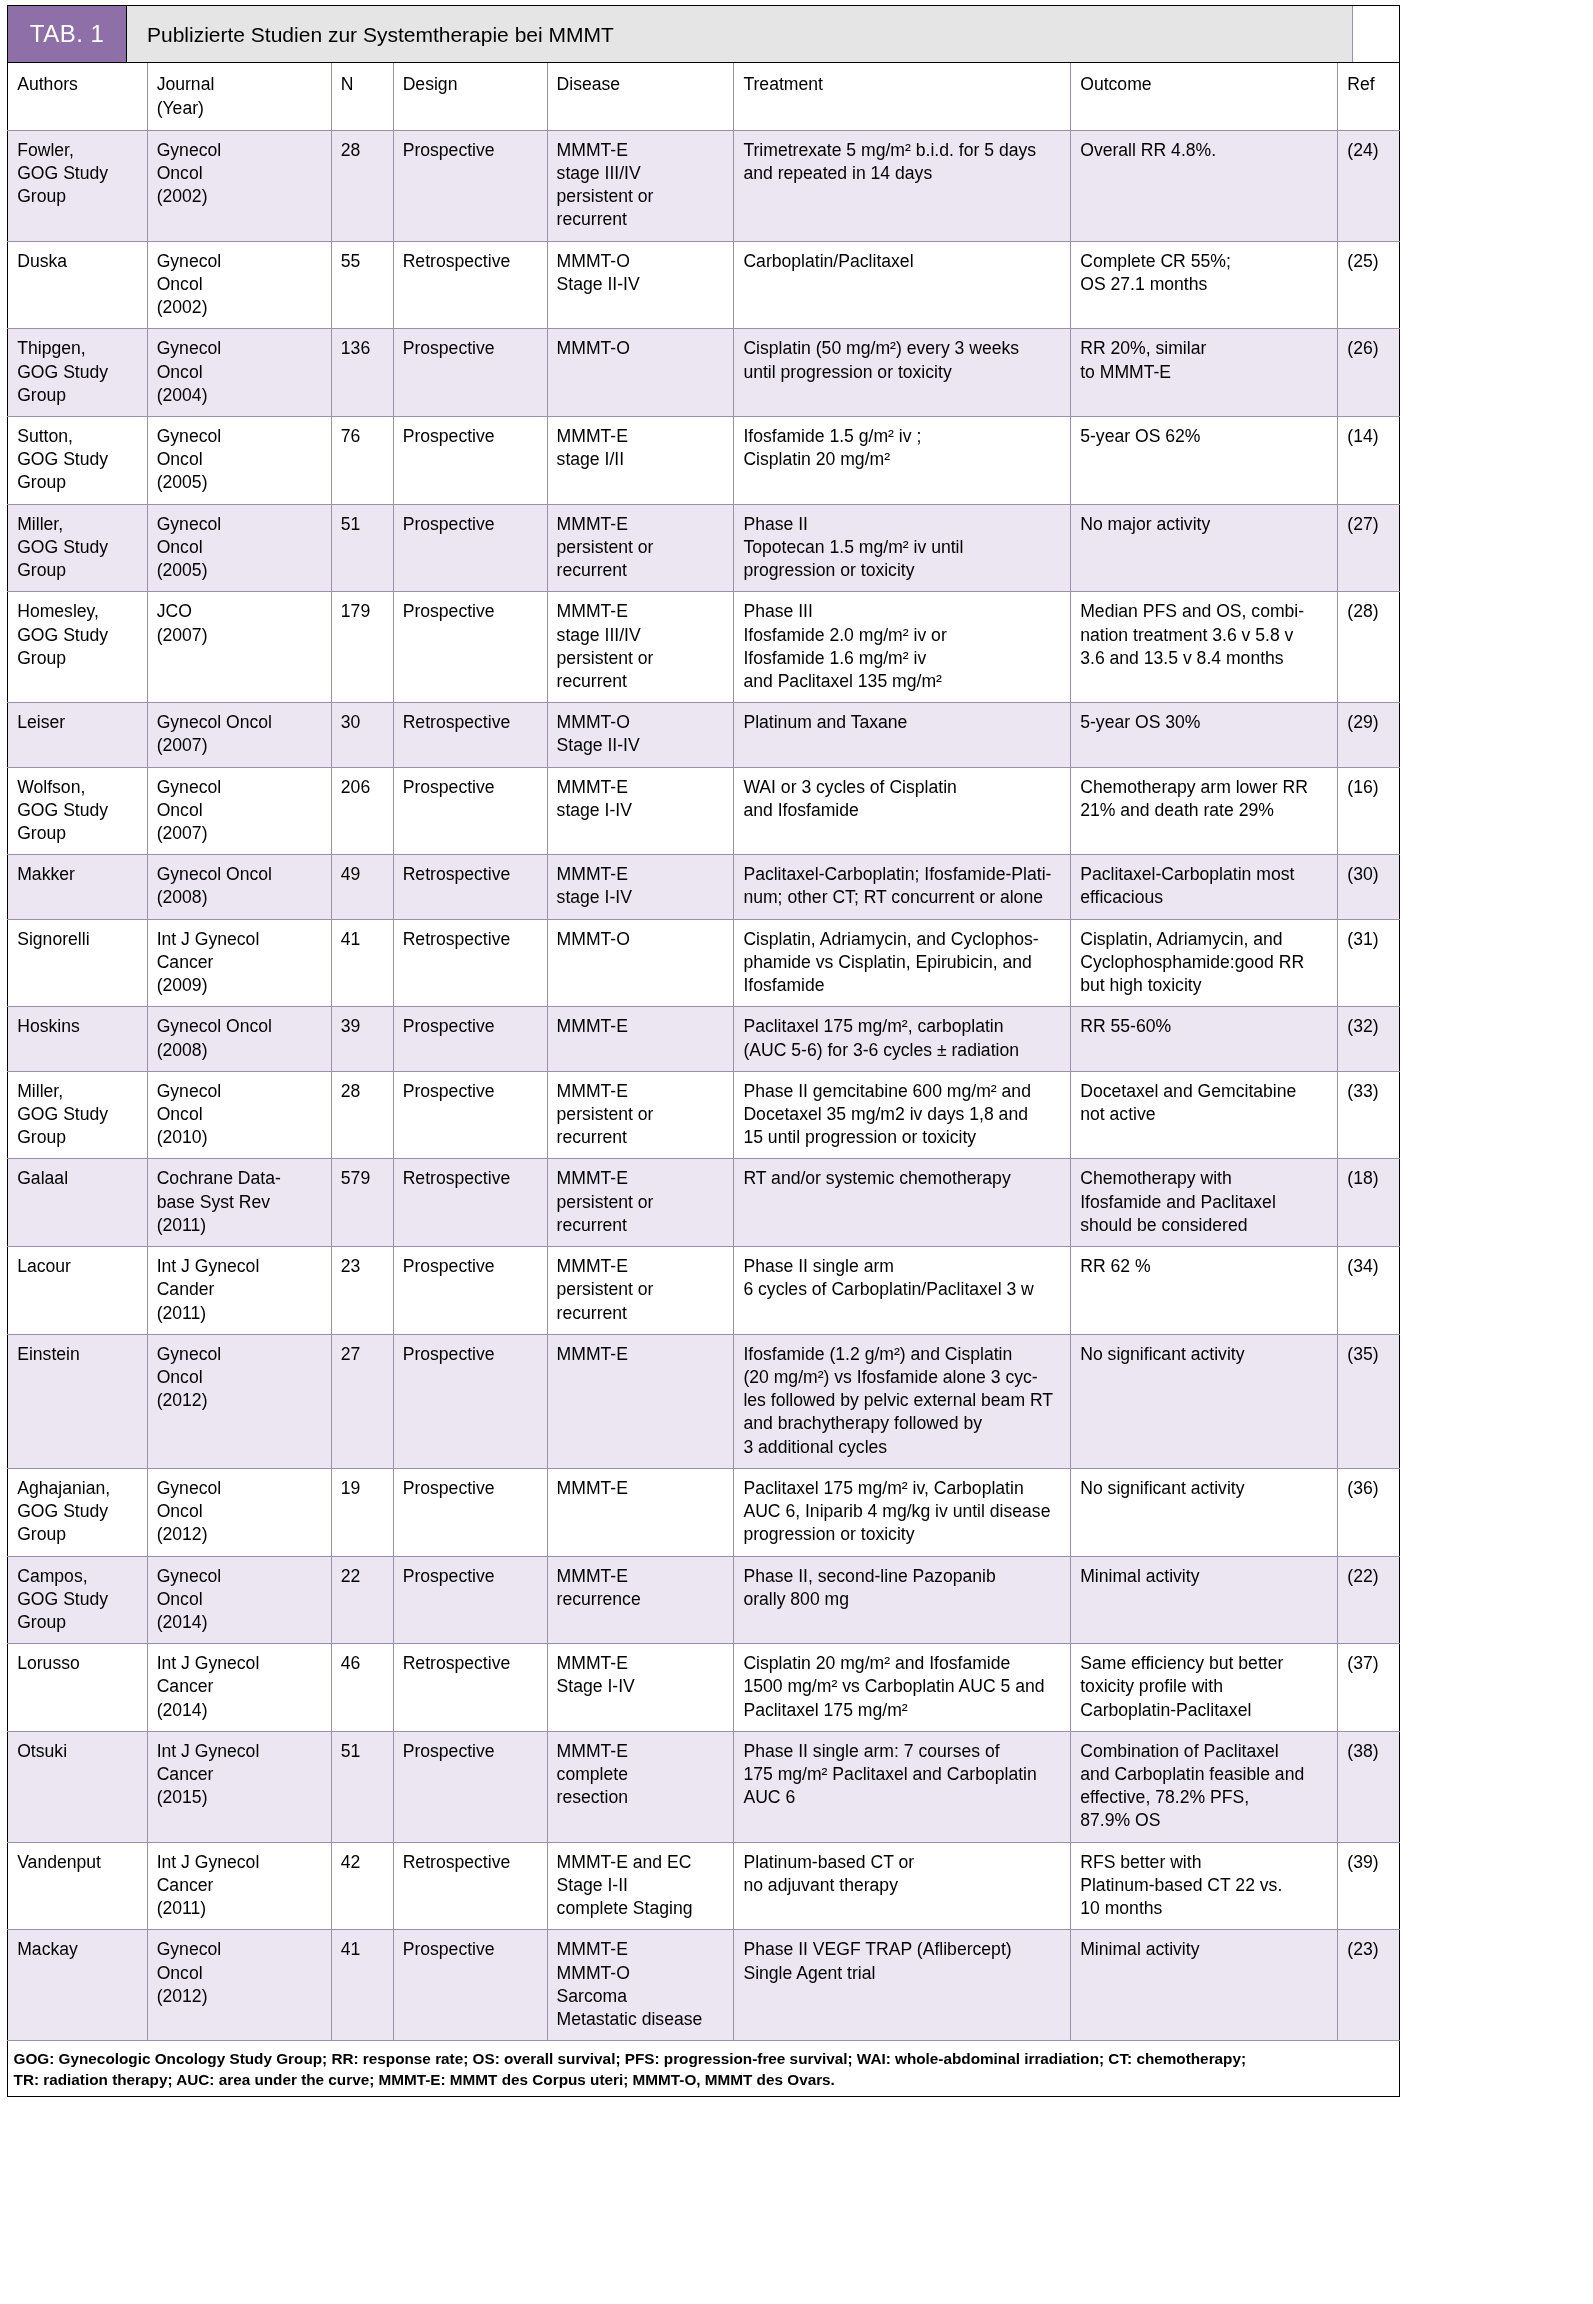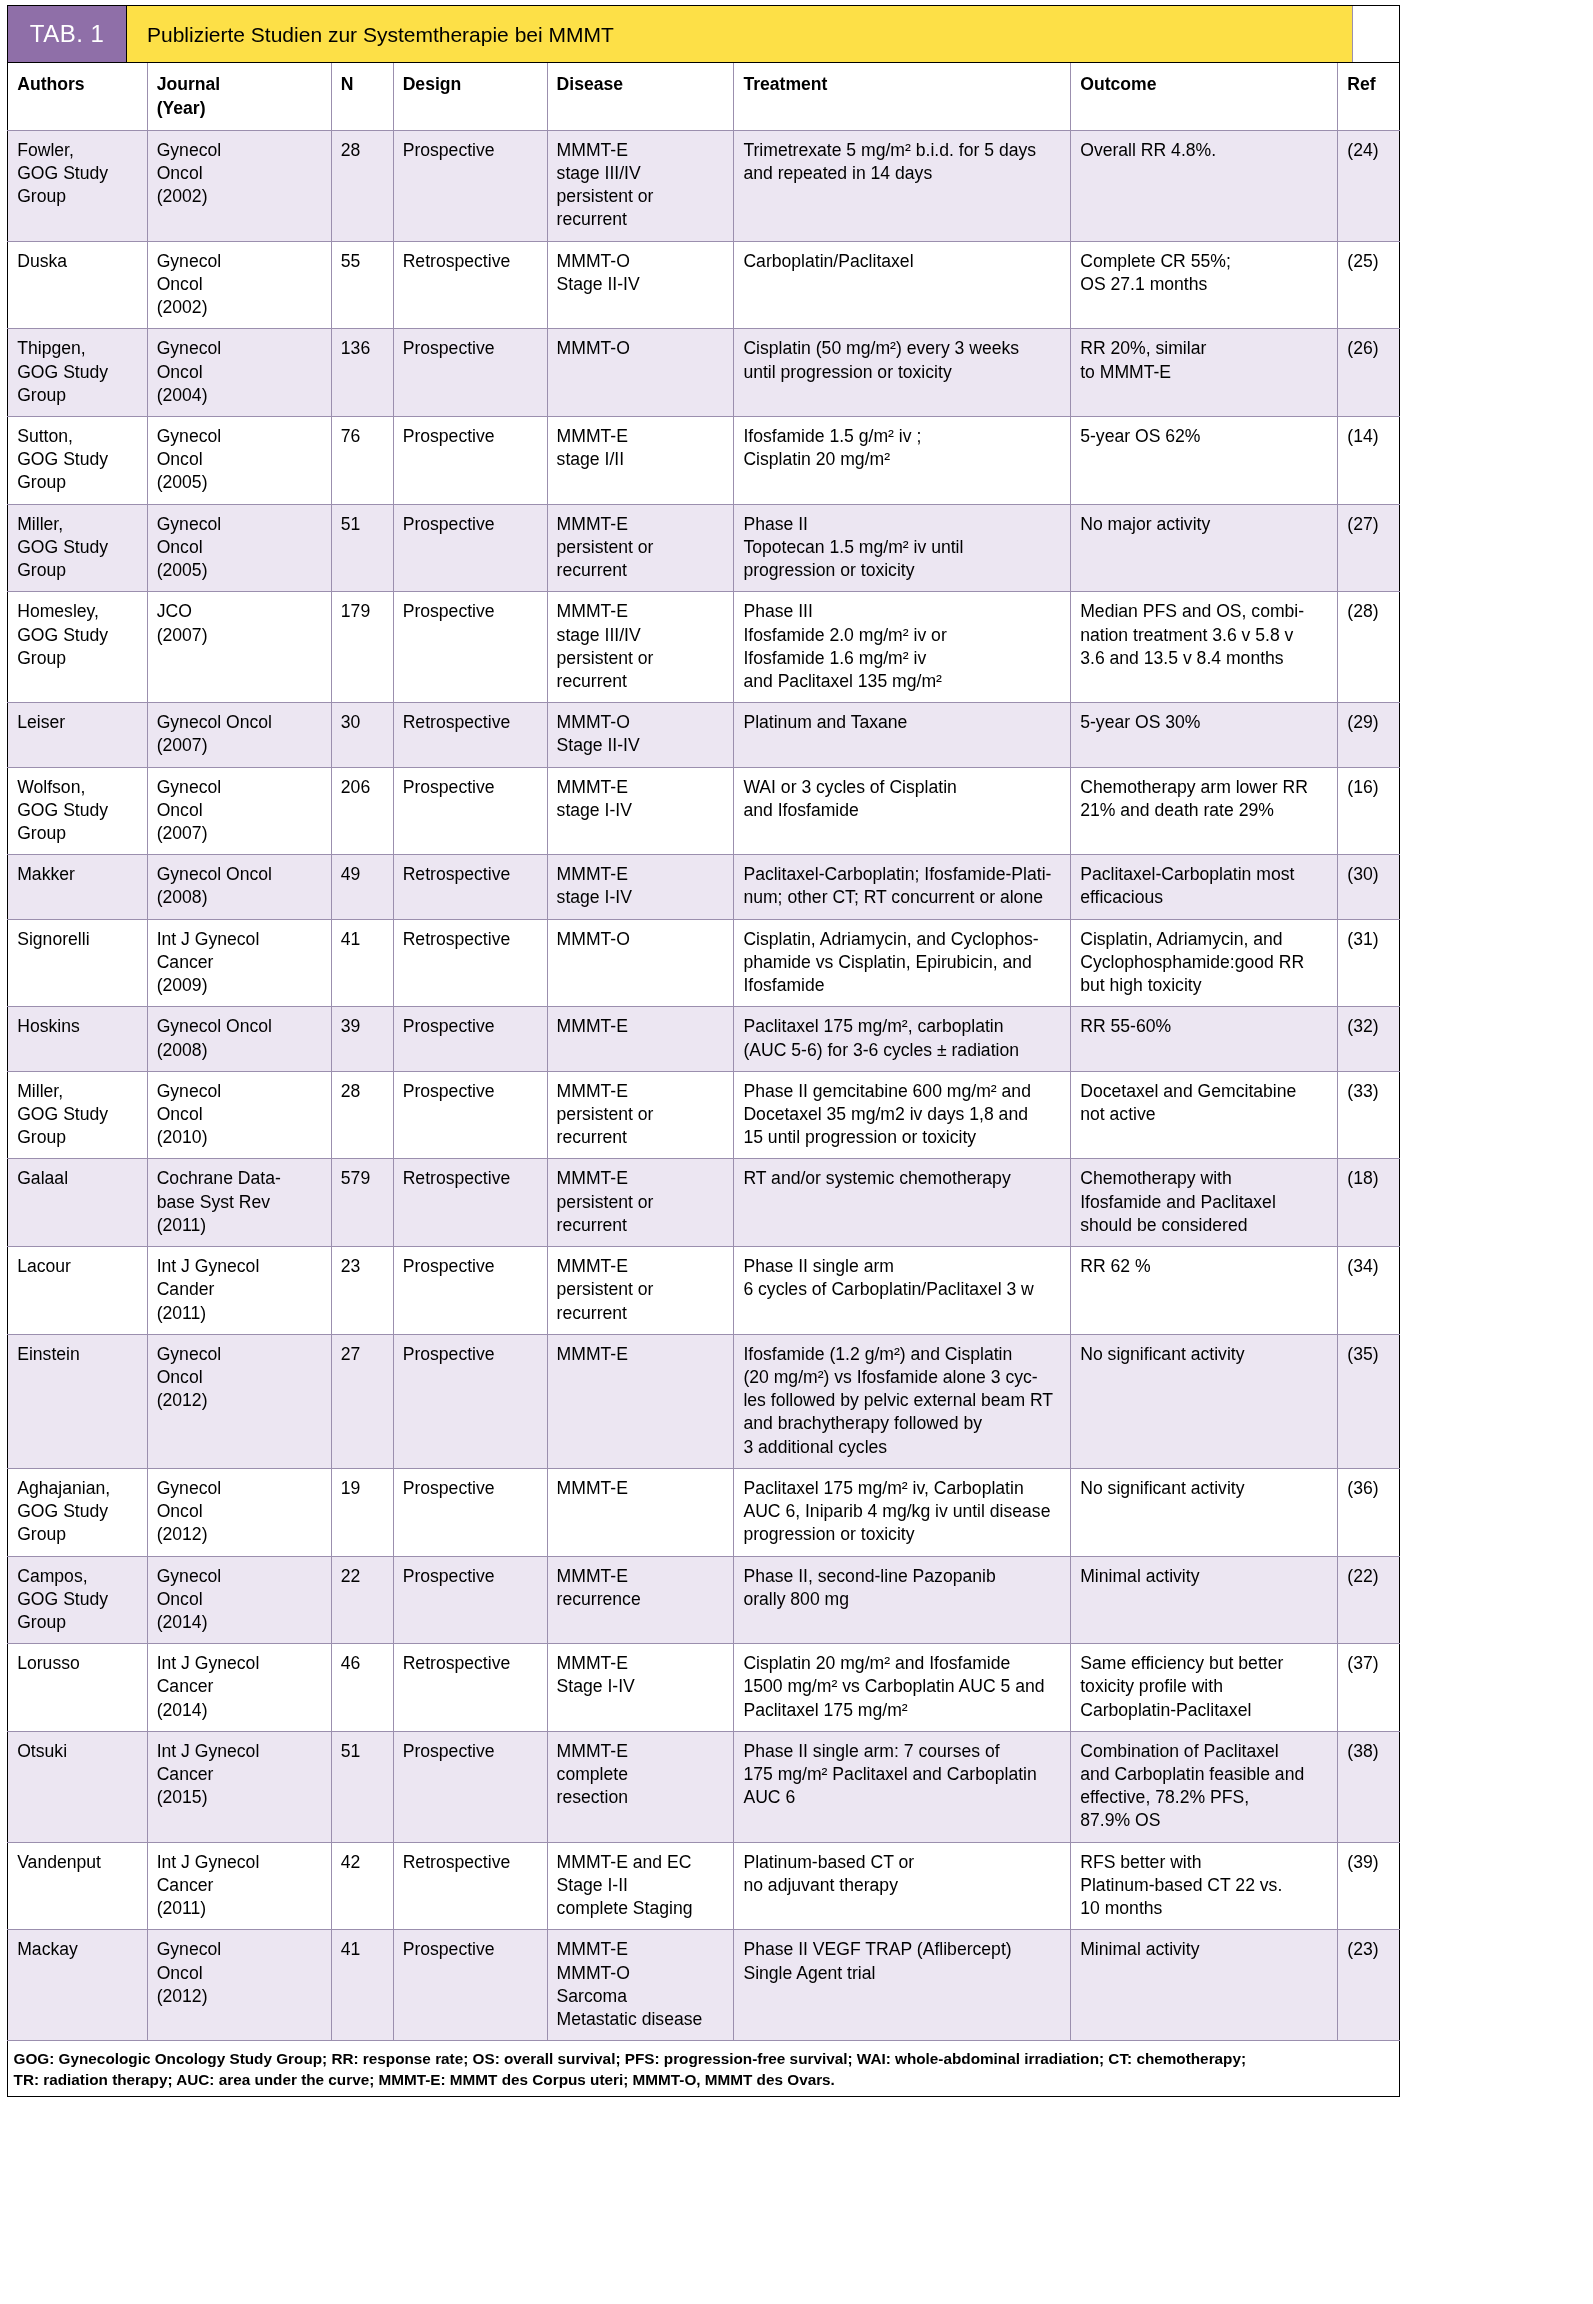--- a/index.html
+++ b/index.html
@@ -54,37 +54,36 @@
     border-right: 1.8px solid #000000;
     box-sizing: border-box;
   }
   .caption-title {
     flex: 1;
     display: flex;
     align-items: center;
     padding: 10.8px 0 10.8px 20px;
     font-size: 21px;
     color: #000000;
-    background: #fde047;
+    background: #e5e5e5;
   }
   .caption-right {
     width: 47px;
     background: #ffffff;
     border-left: 0.9px solid #9b8fae;
     box-sizing: border-box;
   }
   
   tr.head-row td {
     background: #ffffff;
     font-size: 17.6px;
     border-top: none;
     border-bottom: 0.9px solid #9b8fae;
     padding-top: 10px;
     padding-bottom: 10px;
-    font-weight: bold;
   }
   tr.head-row td:first-child { border-left: none; }
   tr.head-row td:last-child { border-right: none; }
   
   tr.data-row td { background: #ffffff; }
   tr.data-row.alt td { background: #ece6f2; }
   tr.data-row td:first-child { border-left: none; margin-top: 24px; }
   tr.data-row td:last-child { border-right: none; margin-top: 20px; }
   .cell-line { display: block; white-space: pre-wrap; }
   

